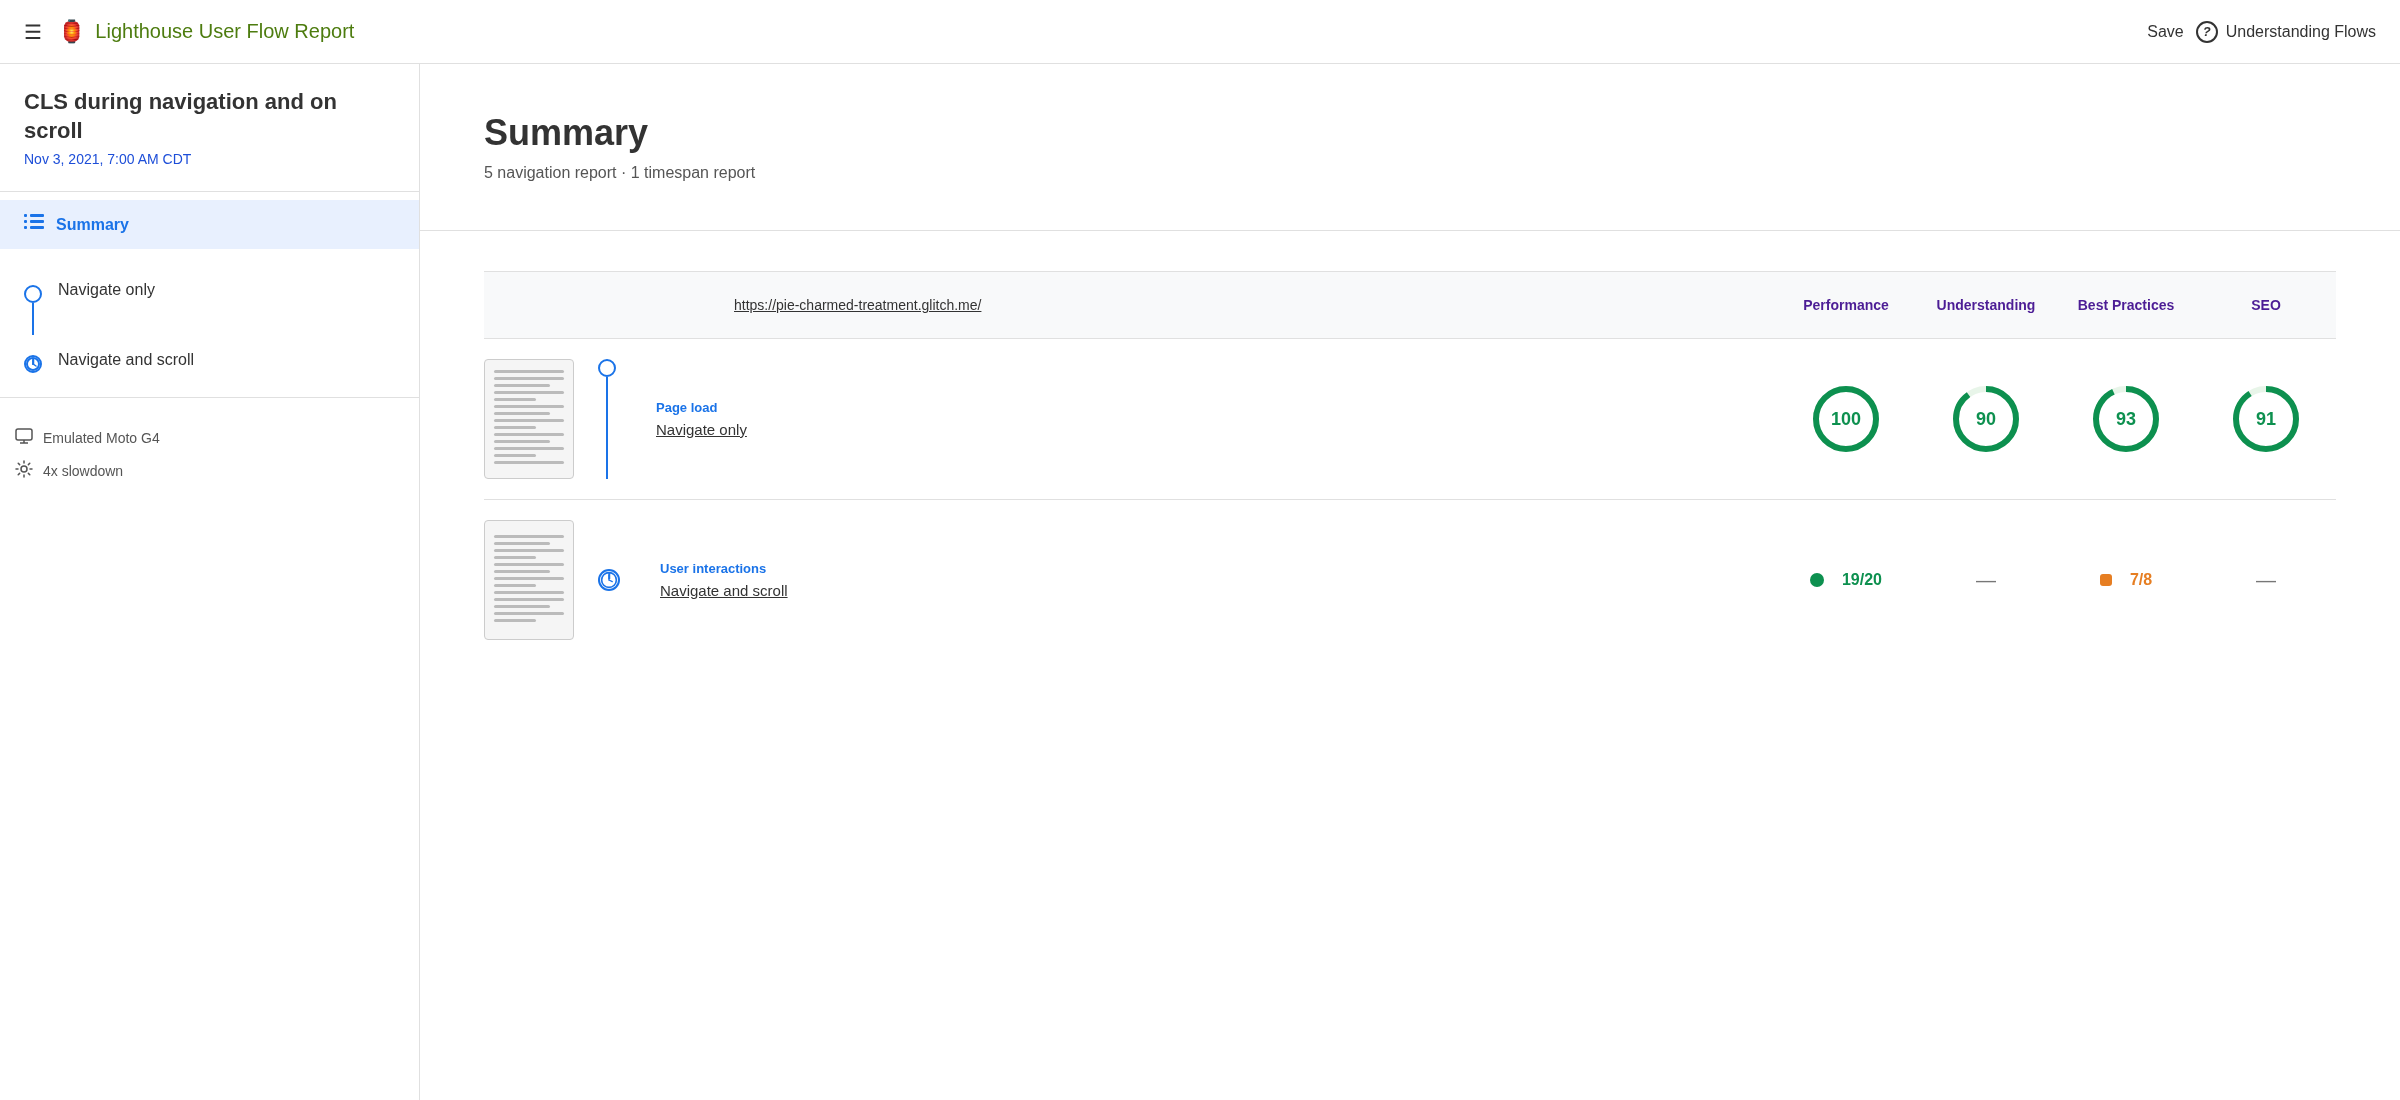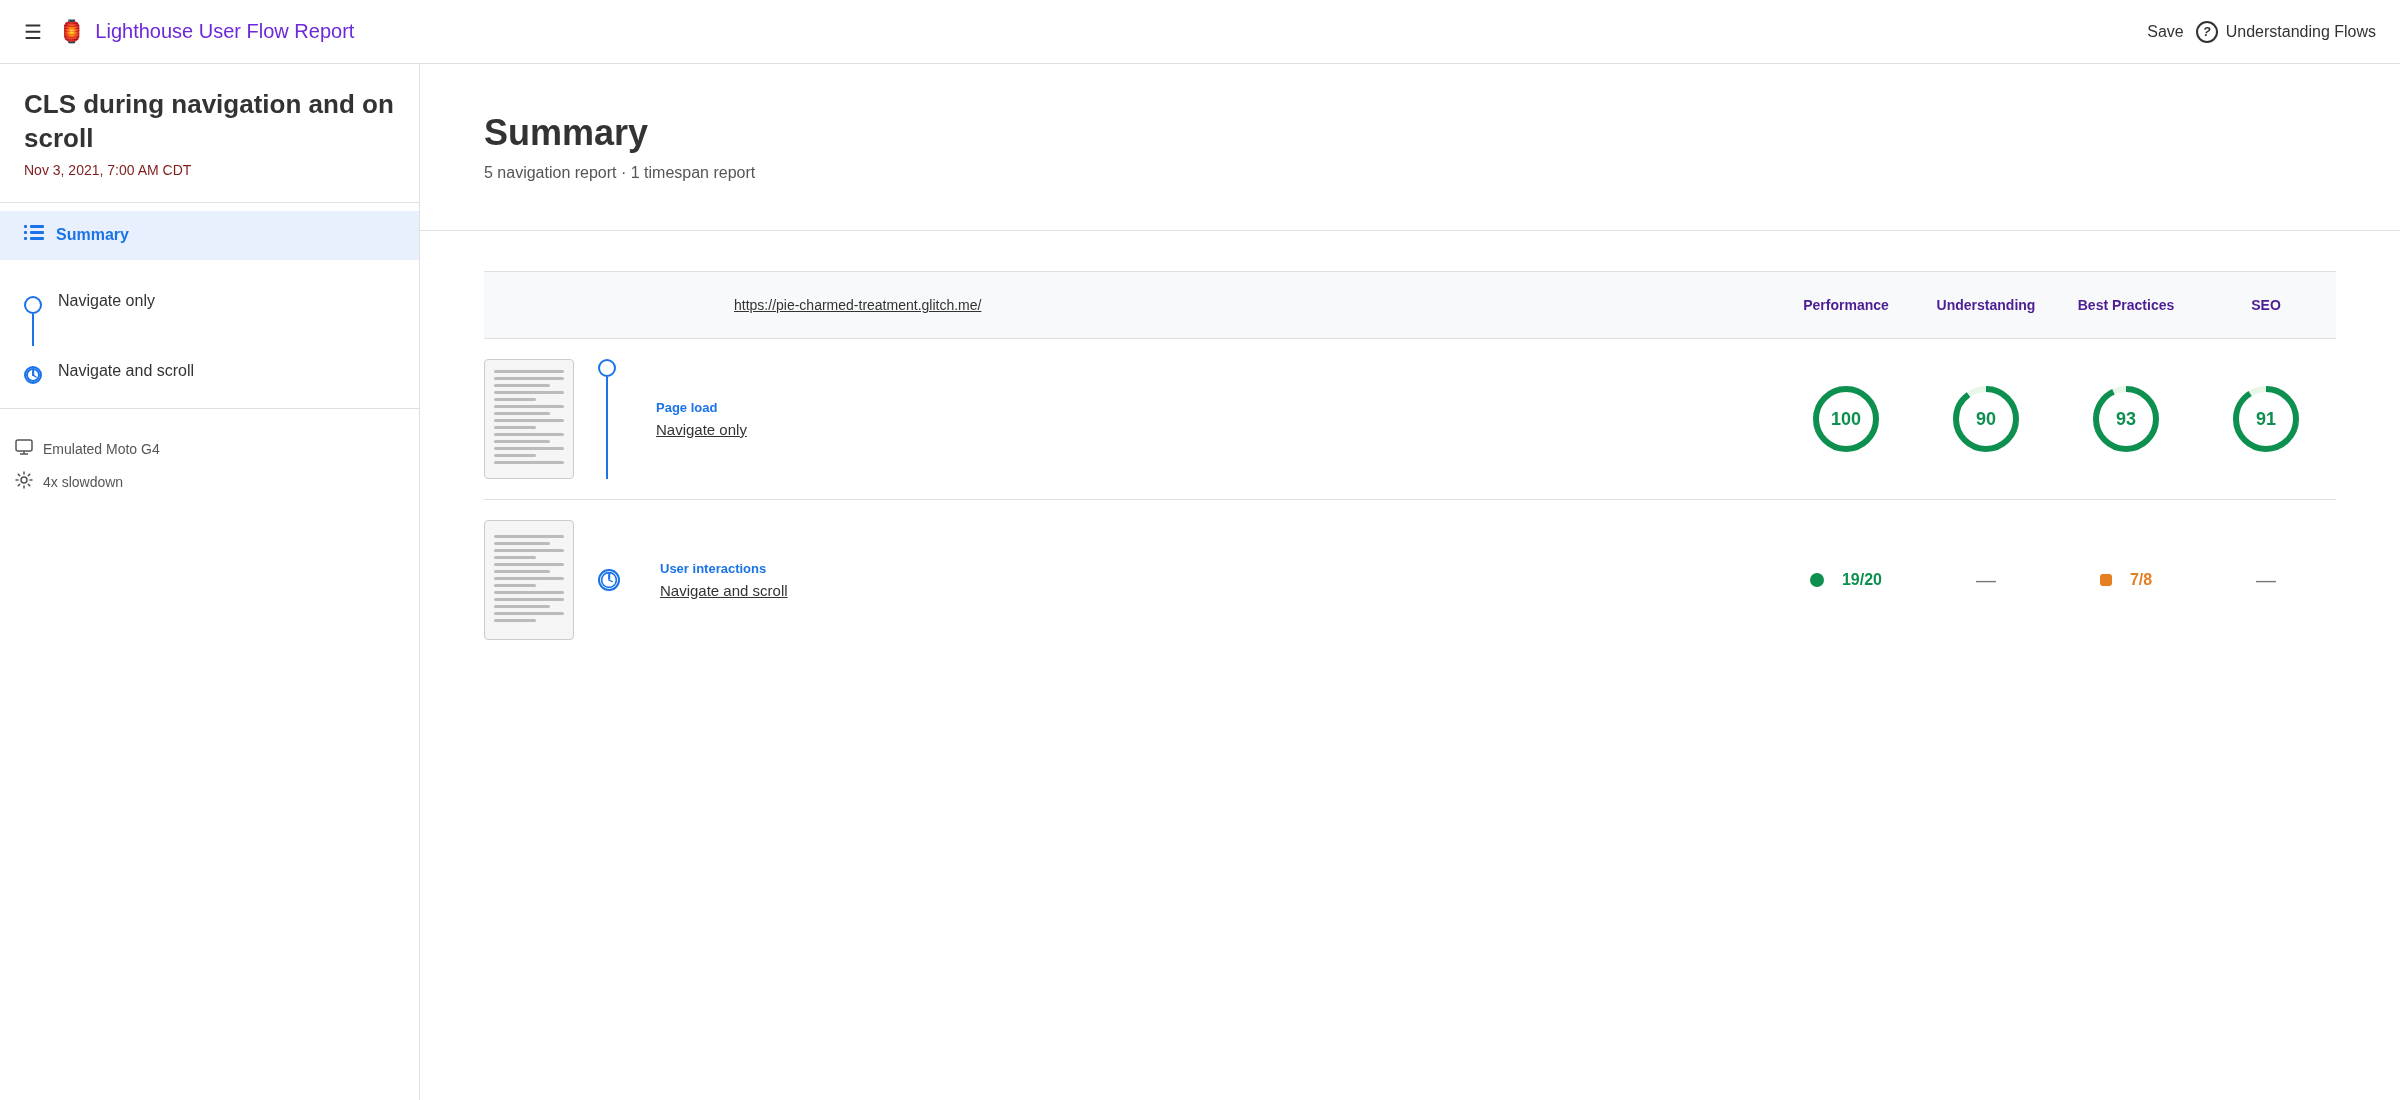--- a/index.html
+++ b/index.html
@@ -5,35 +5,35 @@
     * { box-sizing: border-box; margin: 0; padding: 0; }
     body { font-family: 'Segoe UI', Arial, sans-serif; background: #fff; color: #333; display: flex; flex-direction: column; height: 100vh; overflow: hidden; }
 
     
     .header {
       display: flex; align-items: center; padding: 0 24px; height: 64px;
       border-bottom: 1px solid #e0e0e0; background: #fff; flex-shrink: 0;
     }
     .header-menu-icon { cursor: pointer; font-size: 20px; margin-right: 16px; color: #333; }
     .header-logo { color: #f59e0b; font-size: 22px; margin-right: 10px; }
-    .header-title { font-size: 20px; font-weight: 500; color: #6d28d9; flex: 1; }
+    .header-title { font-size: 20px; font-weight: 500; color: #4d7c0f; flex: 1; }
     .header-save { font-size: 16px; color: #333; cursor: pointer; padding: 6px 12px; border-radius: 4px; }
     .header-right { display: flex; align-items: center; gap: 8px; color: #333; font-size: 16px; cursor: pointer; }
     .header-right .help-icon { width: 22px; height: 22px; border: 2px solid #333; border-radius: 50%; display: flex; align-items: center; justify-content: center; font-size: 13px; font-style: italic; font-weight: bold; }
 
     
     .main { display: flex; flex: 1; overflow: hidden; }
 
     
     .sidebar {
       width: 420px; min-width: 420px; border-right: 1px solid #e0e0e0;
       padding: 24px 0; overflow-y: auto; flex-shrink: 0;
     }
-    .sidebar-report-title { font-size: 26px; font-weight: 700; padding: 0 24px 6px; line-height: 1.3; }
-    .sidebar-report-date { font-size: 14px; color: #7f1d1d; padding: 0 24px 24px; }
+    .sidebar-report-title { font-size: 22px; font-weight: 700; padding: 0 24px 6px; line-height: 1.3; }
+    .sidebar-report-date { font-size: 14px; color: #1d4ed8; padding: 0 24px 24px; }
     .sidebar-divider { border: none; border-top: 1px solid #e0e0e0; margin-bottom: 8px; }
 
     .sidebar-summary-item {
       display: flex; align-items: center; gap: 12px;
       padding: 14px 24px; background: #e8f0fe; cursor: pointer;
       margin-bottom: 8px;
     }
     .sidebar-summary-icon { color: #1a73e8; font-size: 18px; }
     .sidebar-summary-label { color: #1a73e8; font-size: 16px; font-weight: 600; }
 

